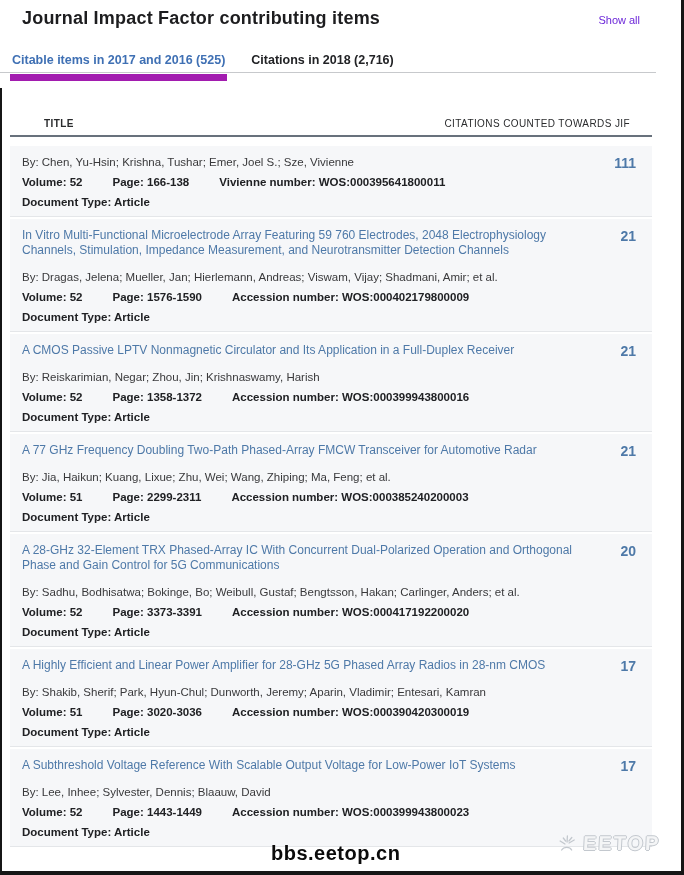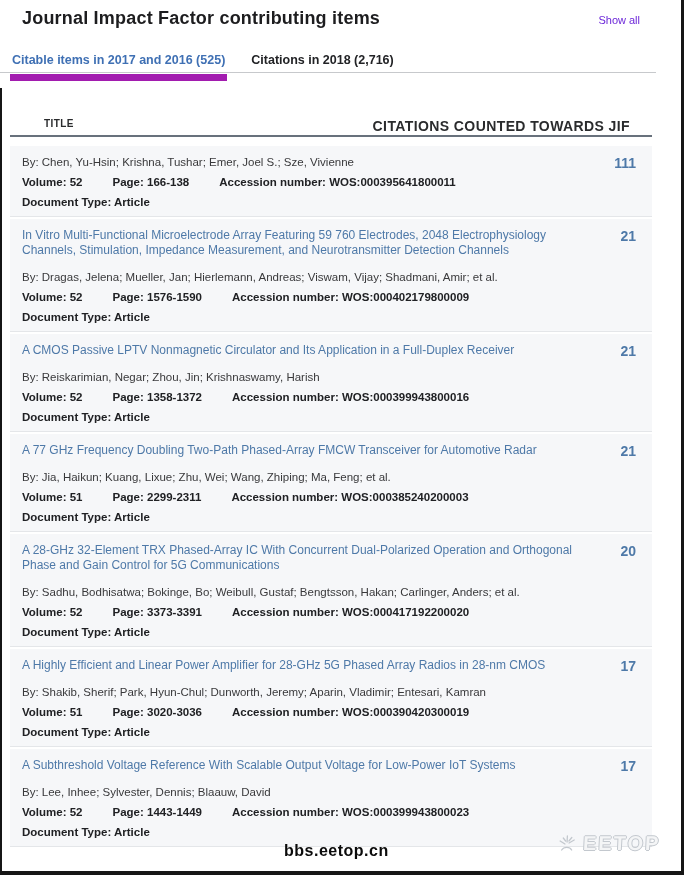--- a/index.html
+++ b/index.html
@@ -28,21 +28,21 @@
   .tab.inactive{color:#222326;}
   .tabs-divider{position:absolute;left:0;top:72px;width:656px;height:1px;background:#c7c9cc;}
 
   .thead{position:absolute;left:10px;top:118px;width:642px;}
   .th-title{
     position:absolute;left:34px;top:0;
     font-size:10px;font-weight:700;color:#2a2b2d;letter-spacing:.4px;
   }
   .th-cit{
     position:absolute;right:22px;top:0;
-    font-size:14px;font-weight:700;color:#2a2b2d;letter-spacing:.4px;
+    font-size:10px;font-weight:400;color:#2a2b2d;letter-spacing:.4px;
   }
   .thead-rule{position:absolute;left:10px;top:135px;width:642px;height:2px;background:#68717c;}
 
   .list{position:absolute;left:10px;top:146px;width:642px;}
   .row{
     position:relative;background:#f6f7f9;border-bottom:1px solid #e4e6e9;
     margin-bottom:2px;padding:9px 12px 7px 12px;
   }
   .row-title{
     display:block;color:#4e79a8;font-size:12px;line-height:15px;
@@ -50,22 +50,22 @@
   }
   .row-authors{font-size:11.5px;line-height:14px;color:#39393b;margin-bottom:6px;}
   .row-meta{display:flex;gap:30px;font-size:11.5px;line-height:14px;font-weight:700;color:#202124;margin-bottom:6px;}
   .row-doc{font-size:11.5px;line-height:14px;font-weight:700;color:#202124;}
   .row-cit{
     position:absolute;top:9px;right:16px;
     font-size:14px;font-weight:700;color:#4e79a8;
   }
 
   .watermark{
-    position:absolute;left:284px;top:842px;z-index:60;
-    font-size:16px;font-weight:900;color:#0b0b0b;letter-spacing:.5px;
+    position:absolute;left:271px;top:842px;z-index:60;
+    font-size:20px;font-weight:900;color:#0b0b0b;letter-spacing:.5px;
   }
   .eetop-logo{
     position:absolute;right:24px;top:832px;z-index:60;
     display:flex;align-items:center;gap:5px;
     transform:skewX(-3deg);
   }
   .eetop-text{
     font-size:20px;font-weight:700;letter-spacing:2px;
     color:#f4f5f6;
     text-shadow:-1px 0 #c3c8ce,1px 0 #c3c8ce,0 -1px #c3c8ce,0 1px #c3c8ce;
@@ -92,21 +92,21 @@
   <div class="th-cit">CITATIONS COUNTED TOWARDS JIF</div>
 </div>
 <div class="thead-rule"></div>
 
 <div class="list">
   <div class="row">
     <div class="row-authors">By: Chen, Yu-Hsin; Krishna, Tushar; Emer, Joel S.; Sze, Vivienne</div>
     <div class="row-meta">
       <span>Volume: 52</span>
       <span>Page: 166-138</span>
-      <span>Accession number: WOS:000395641800011</span>
+      <span>Vivienne number: WOS:000395641800011</span>
     </div>
     <div class="row-doc">Document Type: Article</div>
     <div class="row-cit">111</div>
   </div>
 
   <div class="row">
     <a class="row-title">In Vitro Multi-Functional Microelectrode Array Featuring 59 760 Electrodes, 2048 Electrophysiology Channels, Stimulation, Impedance Measurement, and Neurotransmitter Detection Channels</a>
     <div class="row-authors">By: Dragas, Jelena; Mueller, Jan; Hierlemann, Andreas; Viswam, Vijay; Shadmani, Amir; et al.</div>
     <div class="row-meta">
       <span>Volume: 52</span>

